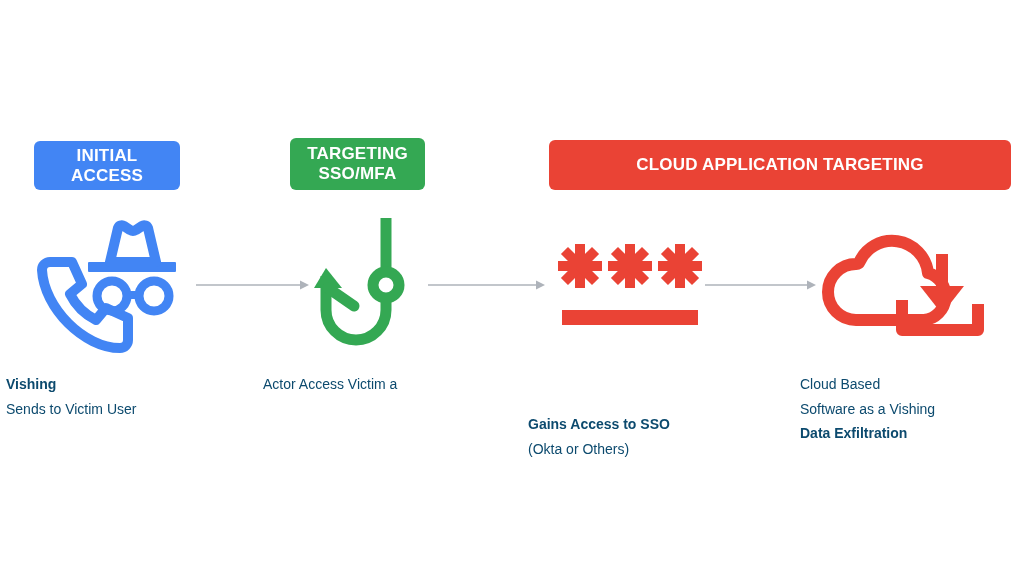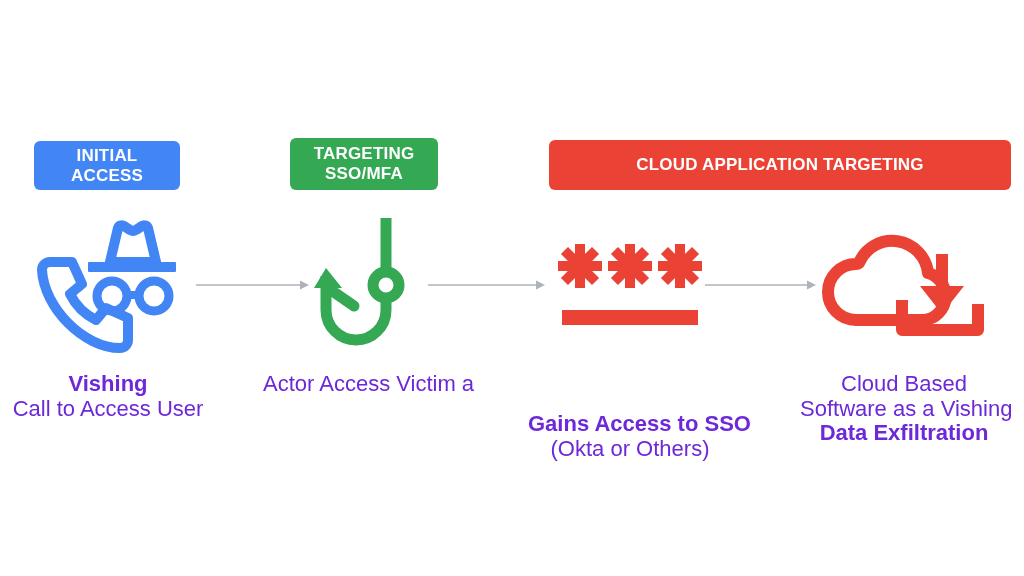--- a/index.html
+++ b/index.html
@@ -34,21 +34,21 @@
     font-weight: 700;
     letter-spacing: 0.2px;
     text-align: center;
     line-height: 1.16;
     box-sizing: border-box;
     padding: 0 10px;
   }
   .banner span { display: block; }
 
   #banner-0 { left: 34px;  top: 141px; width: 146px; height: 49px; font-size: 17px; }
-  #banner-1 { left: 290px; top: 138px; width: 148px; height: 52px; font-size: 17px; }
+  #banner-1 { left: 290px; top: 138px; width: 135px; height: 52px; font-size: 17px; }
   #banner-2 { left: 549px; top: 140px; width: 462px; height: 50px; font-size: 17px; }
 
   
   .icon-wrap {
     position: absolute;
     display: flex;
     align-items: center;
     justify-content: center;
   }
   #icon-0 { left: 40px;  top: 216px; width: 136px; height: 128px; }
@@ -63,24 +63,23 @@
     height: 14px;
   }
   .arrow svg { display: block; width: 100%; height: 100%; }
   #arrow-0 { left: 196px; top: 278px; width: 114px; }
   #arrow-1 { left: 428px; top: 278px; width: 118px; }
   #arrow-2 { left: 705px; top: 278px; width: 112px; }
 
   
   .caption {
     position: absolute;
-    text-align: center;
-    font-size: 22px;
+    font-size: 14px;
     line-height: 24.5px;
-    color: #6d28d9;
+    color: #0c4a6e;
     font-weight: 400;
   }
   .caption .bold { font-weight: 700; }
   .caption .line { display: block; white-space: nowrap; }
 
   #caption-0 { left: 6px;   top: 372px; width: 204px; }
   #caption-1 { left: 263px; top: 372px; width: 200px; }
   #caption-2 { left: 528px; top: 372px; width: 204px; margin-top: 40px; }
   #caption-3 { left: 800px; top: 372px; width: 208px; }
 </style>
@@ -195,21 +194,21 @@
   </div>
   <div class="arrow" id="arrow-2">
     <svg viewBox="0 0 112 14" preserveAspectRatio="none" aria-hidden="true">
       <line x1="0" y1="7" x2="102" y2="7" stroke="#AEB3BA" stroke-width="1.6"></line>
       <path d="M102 2.5 L111 7 L102 11.5 Z" fill="#AEB3BA"></path>
     </svg>
   </div>
 
   <div class="caption" id="caption-0">
     <span class="line bold">Vishing</span>
-    <span class="line">Call to Access User</span>
+    <span class="line">Sends to Victim User</span>
   </div>
 
   <div class="caption" id="caption-1">
     <span class="line">Actor Access Victim a</span>
   </div>
 
   <div class="caption" id="caption-2">
     <span class="line bold">Gains Access to SSO</span>
     <span class="line">(Okta or Others)</span>
   </div>

